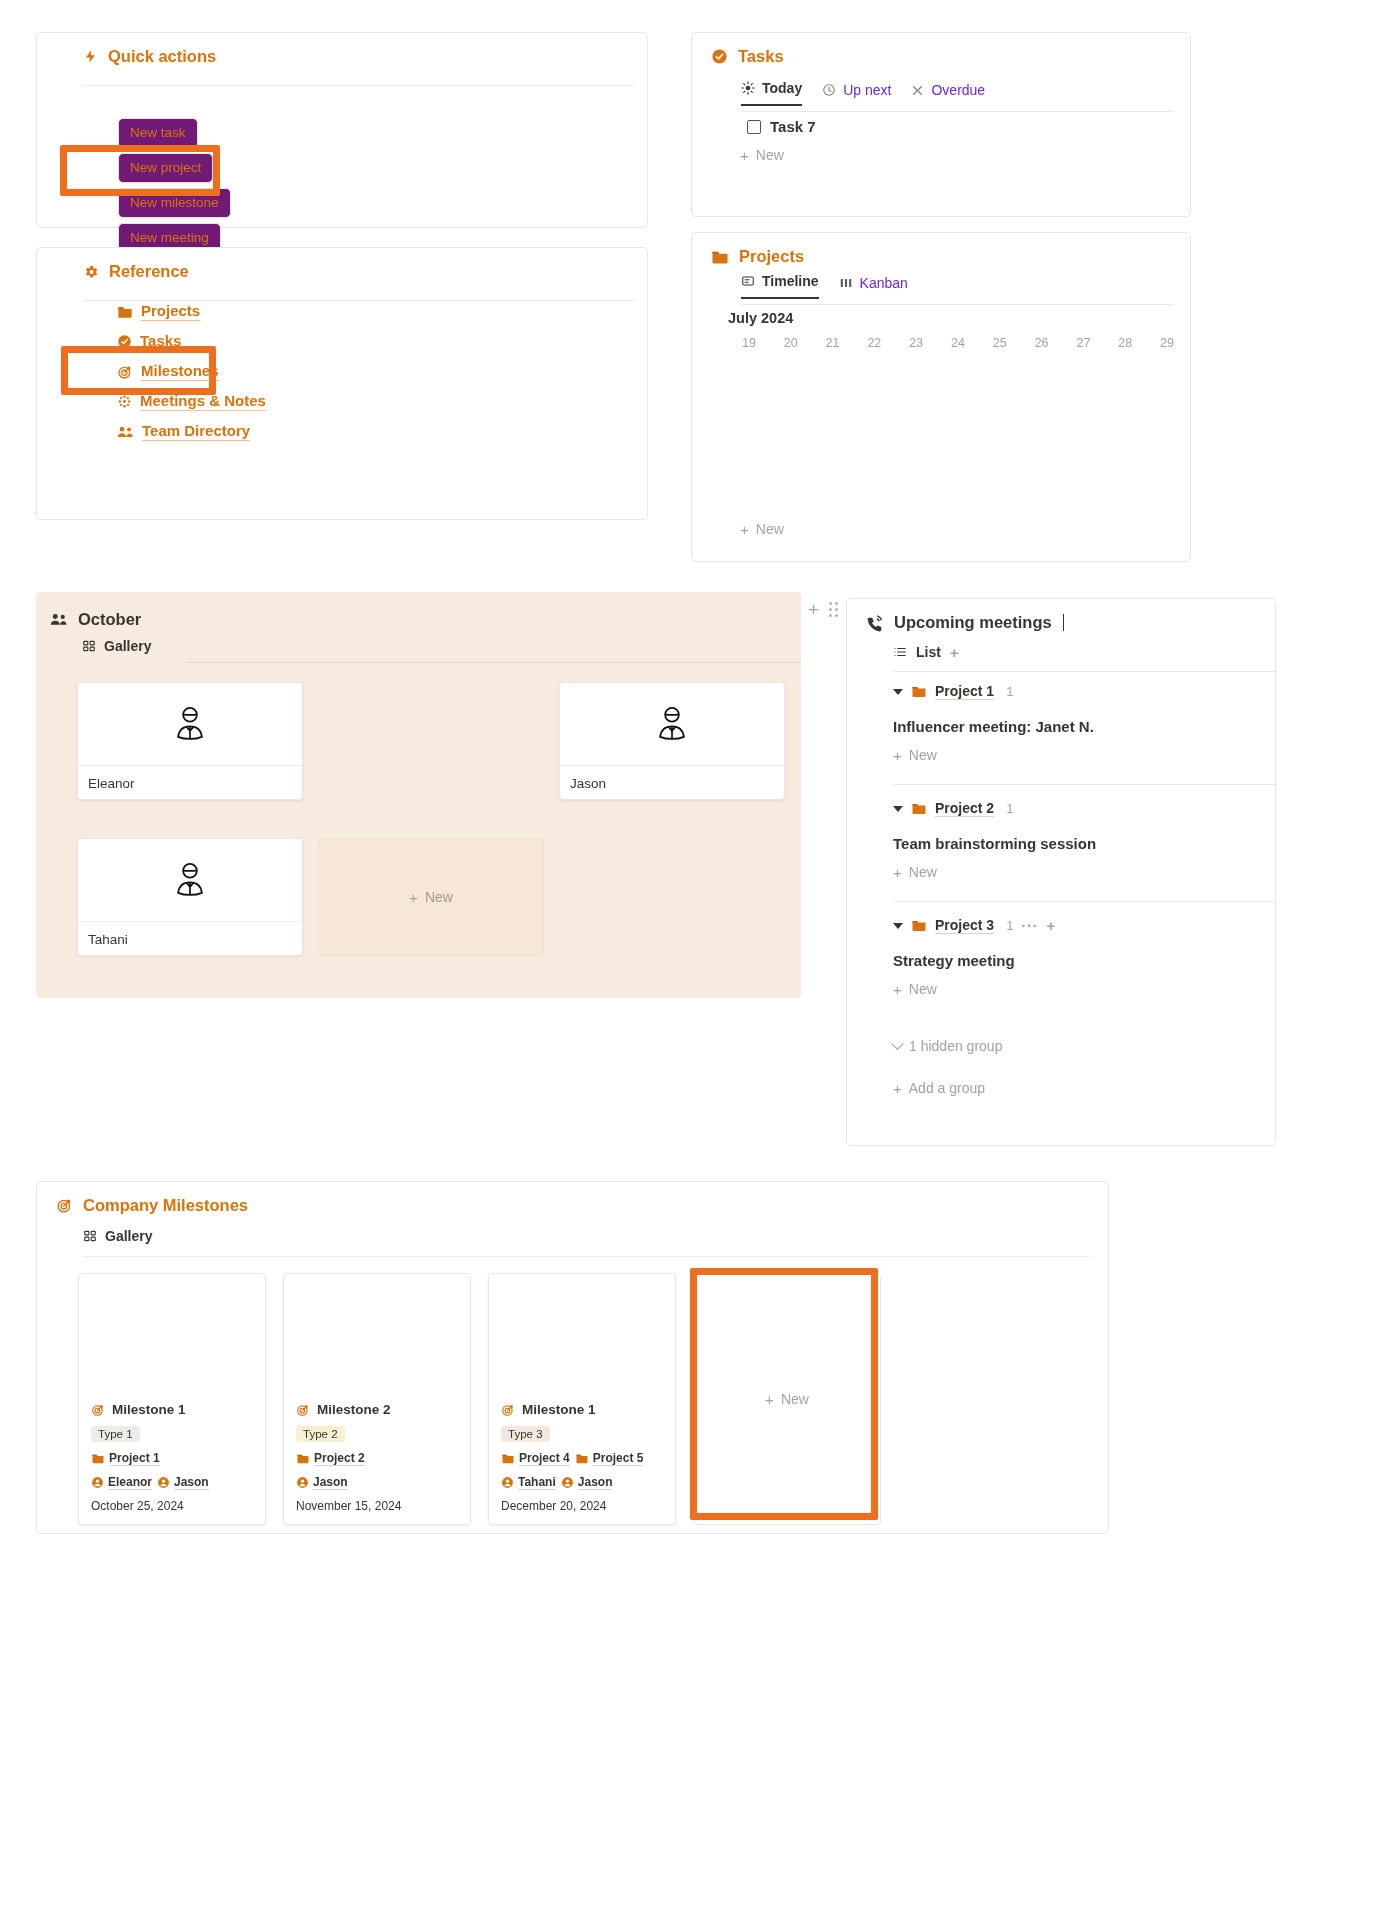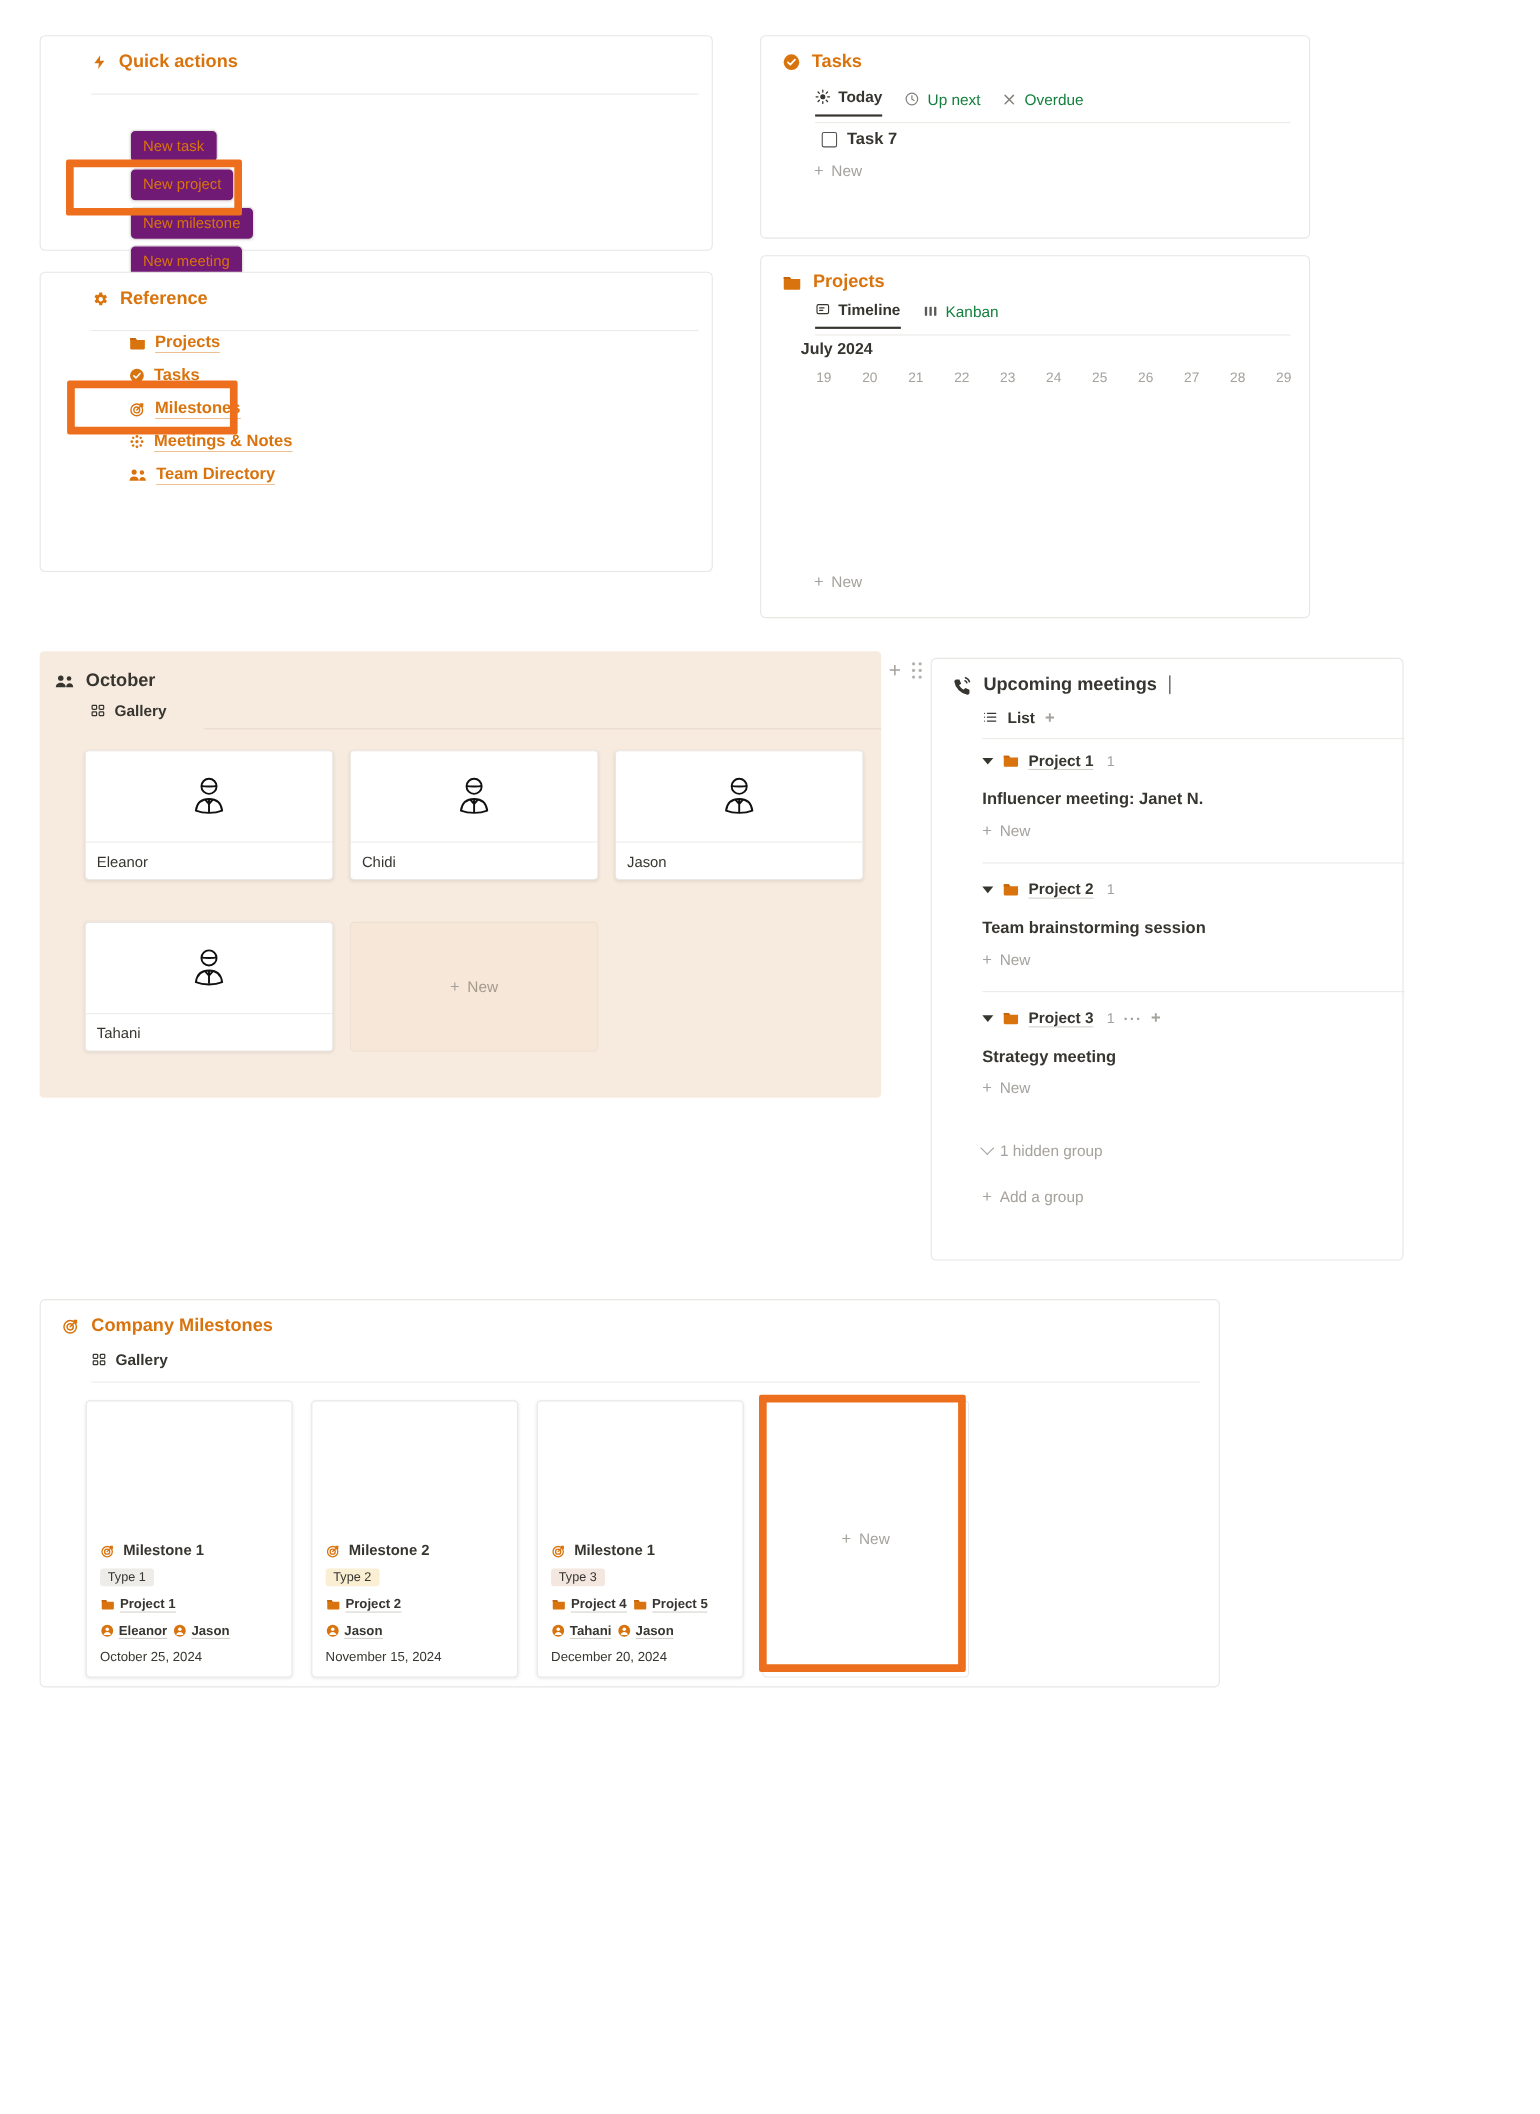--- a/index.html
+++ b/index.html
@@ -56,21 +56,21 @@
     color: #d9730d; font-weight: 700; font-size: 15px;
   }
   .ref-item .lbl { border-bottom: 1px solid rgba(217,115,13,0.45); padding-bottom: 1px; }
 
   
   #tasks { left: 691px; top: 32px; width: 500px; height: 185px; }
   #tasks .sec-head { position: absolute; left: 19px; top: 14px; }
   .tabrow { position: absolute; display: flex; align-items: flex-end; gap: 20px; }
   .tab {
     display: flex; align-items: center; gap: 7px;
-    font-size: 14px; color: #15803d; padding-bottom: 8px;
+    font-size: 14px; color: #6d28d9; padding-bottom: 8px;
     white-space: nowrap;
   }
   .tab.active { color: #37352f; font-weight: 700; border-bottom: 2px solid #37352f; }
   .tabline { position: absolute; height: 1px; background: #eceae7; }
   .task-row { position: absolute; display: flex; align-items: center; gap: 9px; font-size: 15px; font-weight: 700; }
   .checkbox { width: 14px; height: 14px; border: 1.6px solid #55534e; border-radius: 2px; }
   .newrow { position: absolute; display: flex; align-items: center; gap: 7px; color: #a5a29d; font-size: 14px; }
   .plus { font-size: 15px; line-height: 1; color: #a5a29d; }
 
   
@@ -393,31 +393,20 @@
     <div class="avatar">
       <svg width="44" height="44" viewBox="0 0 48 48" fill="none" stroke="#111" stroke-width="1.9">
           <circle cx="24" cy="14" r="7.5"></circle>
           <path d="M16.5 13.5c2.5.8 12.5.8 15 0"></path>
           <path d="M11 38c1-7.5 6-11.5 13-11.5S36 30.5 37 38c-4 1.7-9 2.3-13 2.3S15 39.7 11 38z"></path>
           <path d="M24 26.5v13M20 27l4 4.5 4-4.5"></path>
         </svg>
     </div>
     <div class="pname">Eleanor</div>
   </div>
-  <div class="pcard" style="left:282px; top:90px;">
-    <div class="avatar">
-      <svg width="44" height="44" viewBox="0 0 48 48" fill="none" stroke="#111" stroke-width="1.9">
-          <circle cx="24" cy="14" r="7.5"></circle>
-          <path d="M16.5 13.5c2.5.8 12.5.8 15 0"></path>
-          <path d="M11 38c1-7.5 6-11.5 13-11.5S36 30.5 37 38c-4 1.7-9 2.3-13 2.3S15 39.7 11 38z"></path>
-          <path d="M24 26.5v13M20 27l4 4.5 4-4.5"></path>
-        </svg>
-    </div>
-    <div class="pname">Chidi</div>
-  </div>
   <div class="pcard" style="left:523px; top:90px;">
     <div class="avatar">
       <svg width="44" height="44" viewBox="0 0 48 48" fill="none" stroke="#111" stroke-width="1.9">
           <circle cx="24" cy="14" r="7.5"></circle>
           <path d="M16.5 13.5c2.5.8 12.5.8 15 0"></path>
           <path d="M11 38c1-7.5 6-11.5 13-11.5S36 30.5 37 38c-4 1.7-9 2.3-13 2.3S15 39.7 11 38z"></path>
           <path d="M24 26.5v13M20 27l4 4.5 4-4.5"></path>
         </svg>
     </div>
     <div class="pname">Jason</div>

